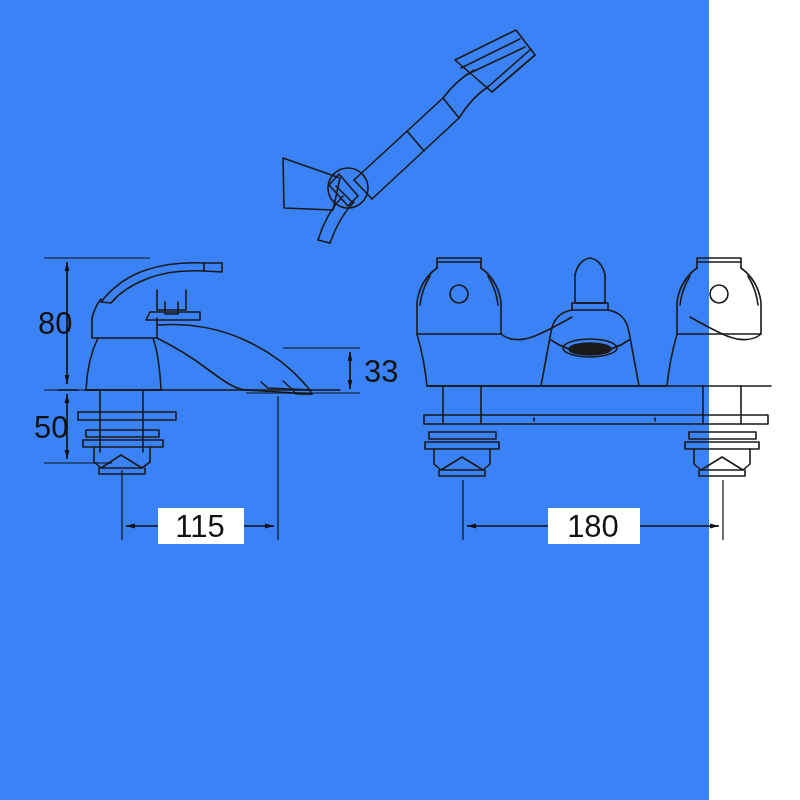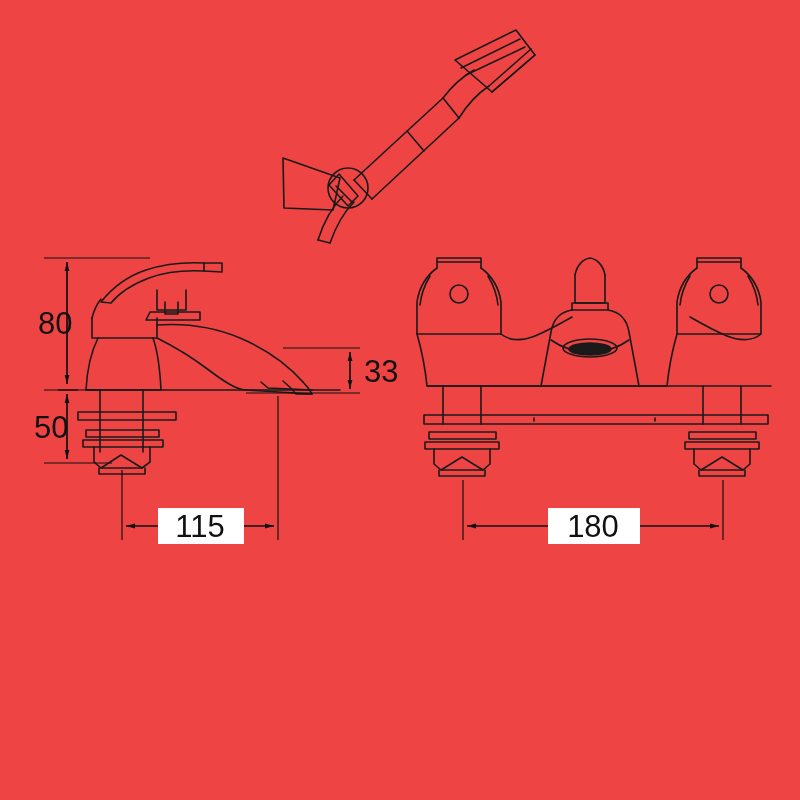--- a/index.html
+++ b/index.html
@@ -1,21 +1,21 @@
 <!DOCTYPE html>
 <html><head>
 <meta charset="utf-8">
 <style>
   html,body{margin:0;padding:0;background:#ffffff;}
   body{
     width:800px;height:800px;
     font-family:"Liberation Sans", sans-serif;
     overflow:hidden;
   }
-  #sheet{position:relative;width:800px;height:800px;background:#ef4444;}
+  #sheet{position:relative;width:709px;height:800px;background:#3b82f6;}
   #dwg{position:absolute;top:0;left:0;}
   .dim-text{
     font-family:"Liberation Sans", sans-serif;
     font-size:31px;
     fill:#111111;
     font-weight:400;
   }
 </style>
 </head>
 <body>

